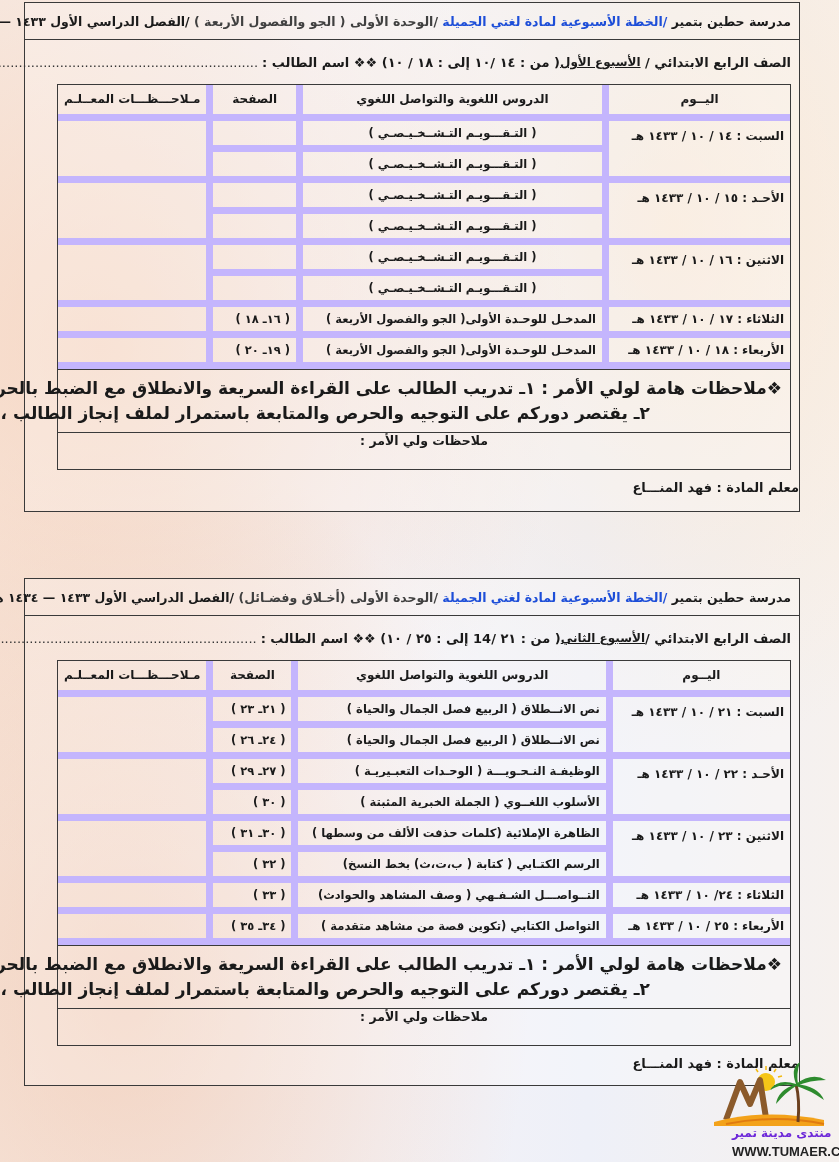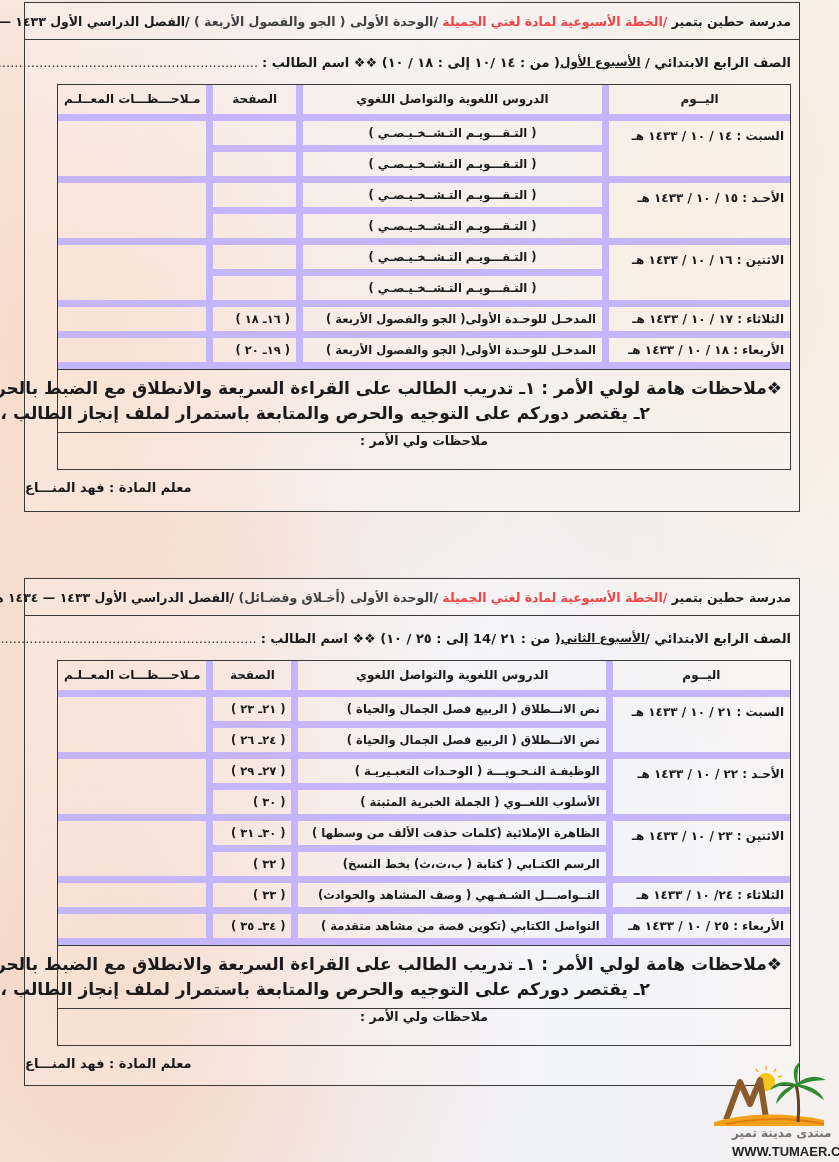--- a/index.html
+++ b/index.html
@@ -26,21 +26,21 @@
   .sheet.two { top: 578px; height: 508px; }
 
   .title-bar {
     height: 37px;
     border-bottom: 1.5px solid #3a3a3a;
     display: flex; align-items: center;
     padding: 0 8px;
     font-size: 12.5px; font-weight: bold;
     white-space: nowrap;
   }
-  .green { color: #ef4444; }
+  .green { color: #1d4ed8; }
   .red { color: #404040; }
 
   .week-line {
     height: 44px;
     display: flex; align-items: center;
     padding: 0 8px;
     font-size: 13px; font-weight: bold;
     white-space: nowrap;
   }
   .week-line .underline { text-decoration: underline; font-size: 12px; }
@@ -88,30 +88,30 @@
     padding: 0 8px;
     font-size: 12.5px; font-weight: bold;
     white-space: nowrap;
     border-bottom: 1.5px solid #3a3a3a;
     flex-direction: column;
   }
   .parent-line .fill {
     flex: 1; border-bottom: 1px dotted #555; height: 1px; margin: 6px 4px 0 0;
   }
   .teacher {
-    text-align: left;
+    text-align: right;
     font-size: 13px; font-weight: bold;
     padding-top: 10px;
   }
 
   .logo {
     position: absolute; left: 706px; top: 1060px; width: 130px; height: 100px;
     direction: ltr;
   }
-  .logo .brand { position: absolute; left: 26px; top: 66px; font-size: 12px; color: #737373; font-weight: bold; }
+  .logo .brand { position: absolute; left: 26px; top: 66px; font-size: 12px; color: #6d28d9; font-weight: bold; }
   .logo .url { position: absolute; left: 26px; top: 84px; font-size: 13px; color: #222; font-weight: bold; font-family: "Liberation Sans", sans-serif; }
 </style>
 </head>
 <body>
 
 <section class="sheet one">
   <div class="title-bar">
     <span>مدرسة حطين بتمير</span>&nbsp;
     <span class="green">/الخطة الأسبوعية لمادة لغتي الجميلة</span>&nbsp;
     <span class="red">/الوحدة الأولى ( الجو والفصول الأربعة )</span>&nbsp;

